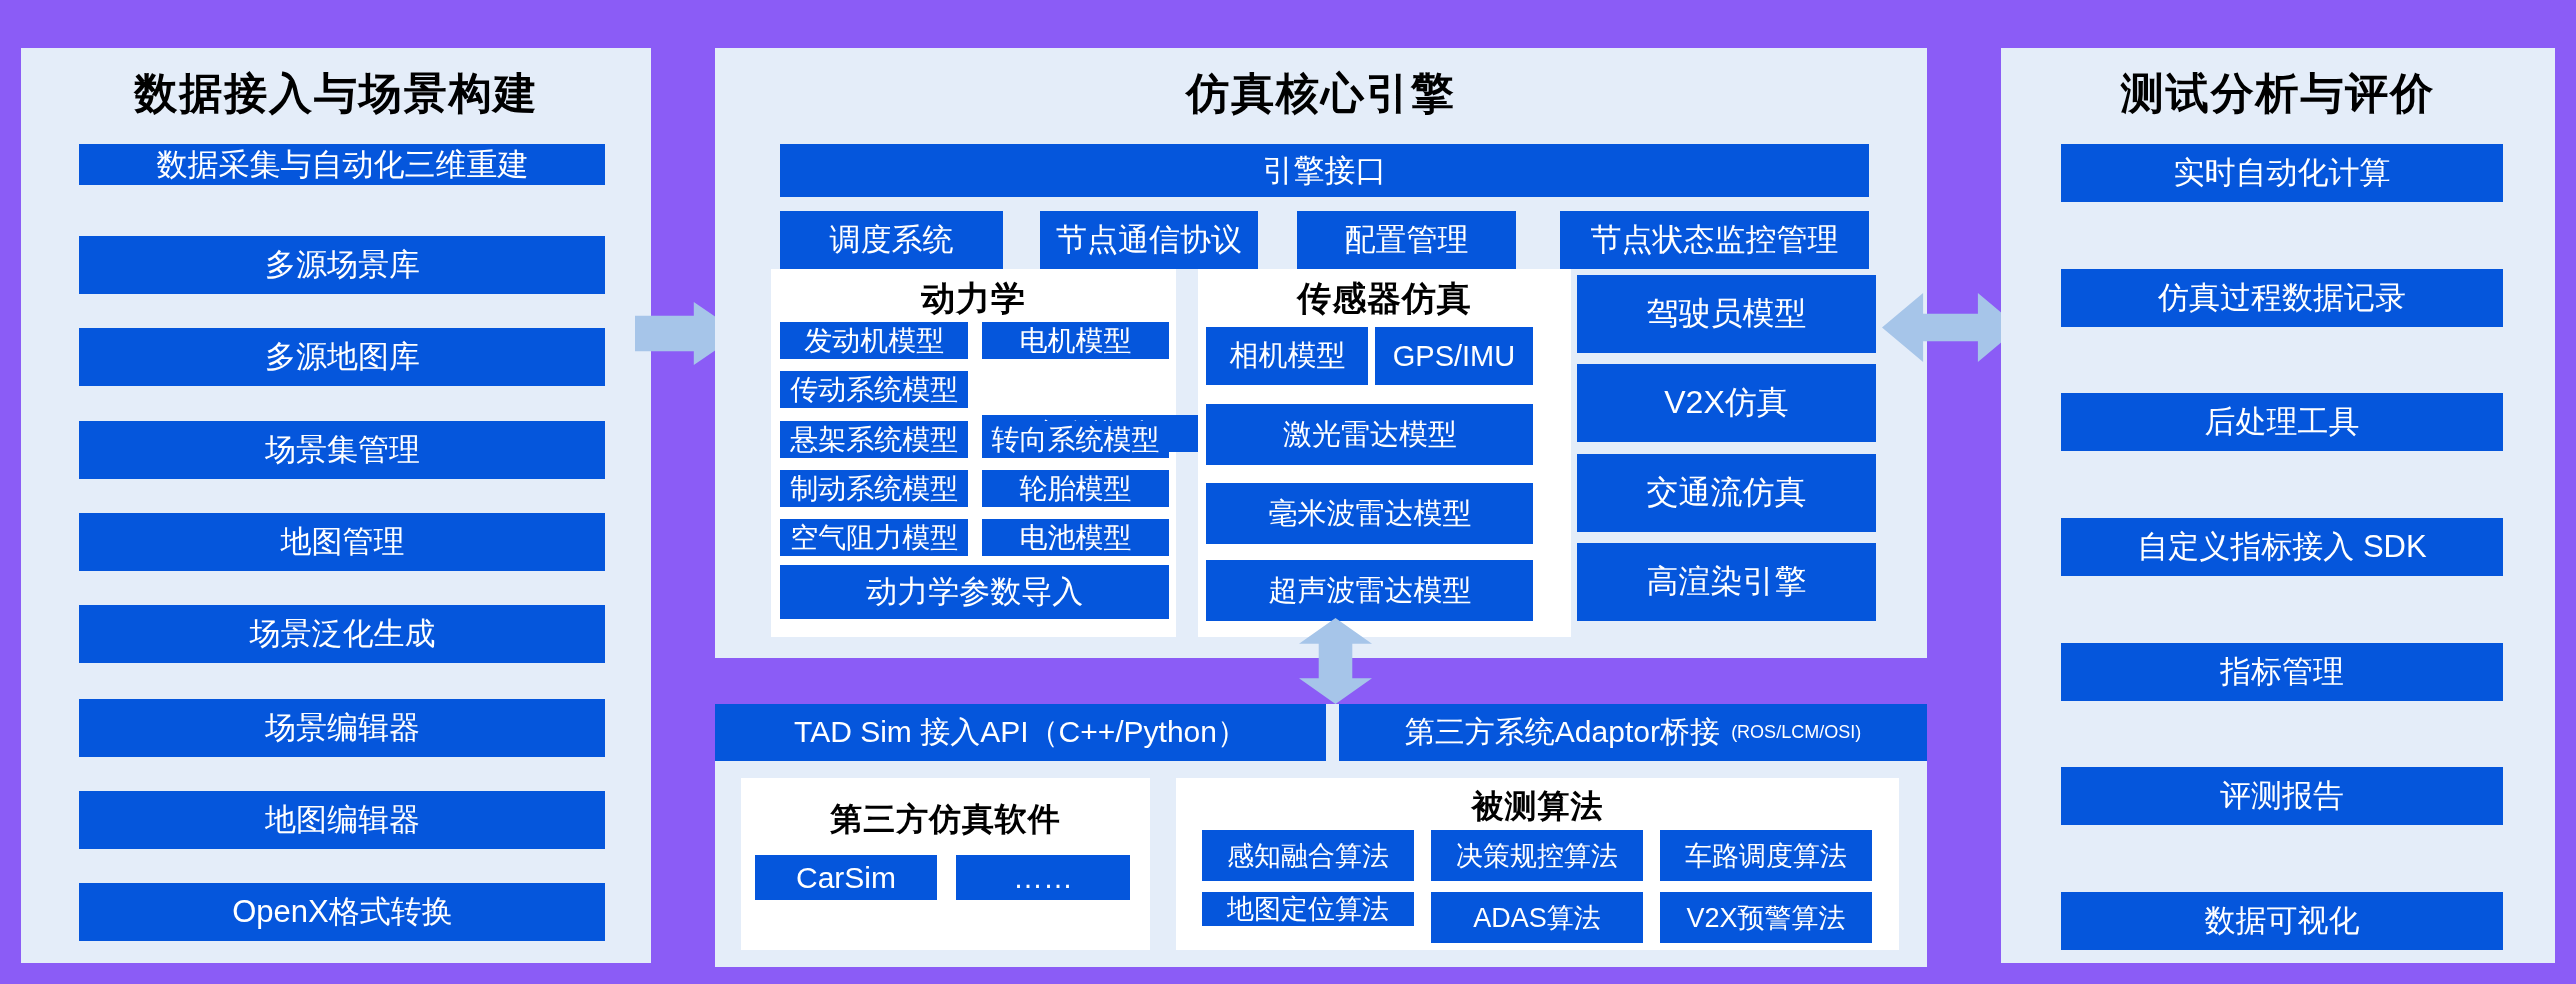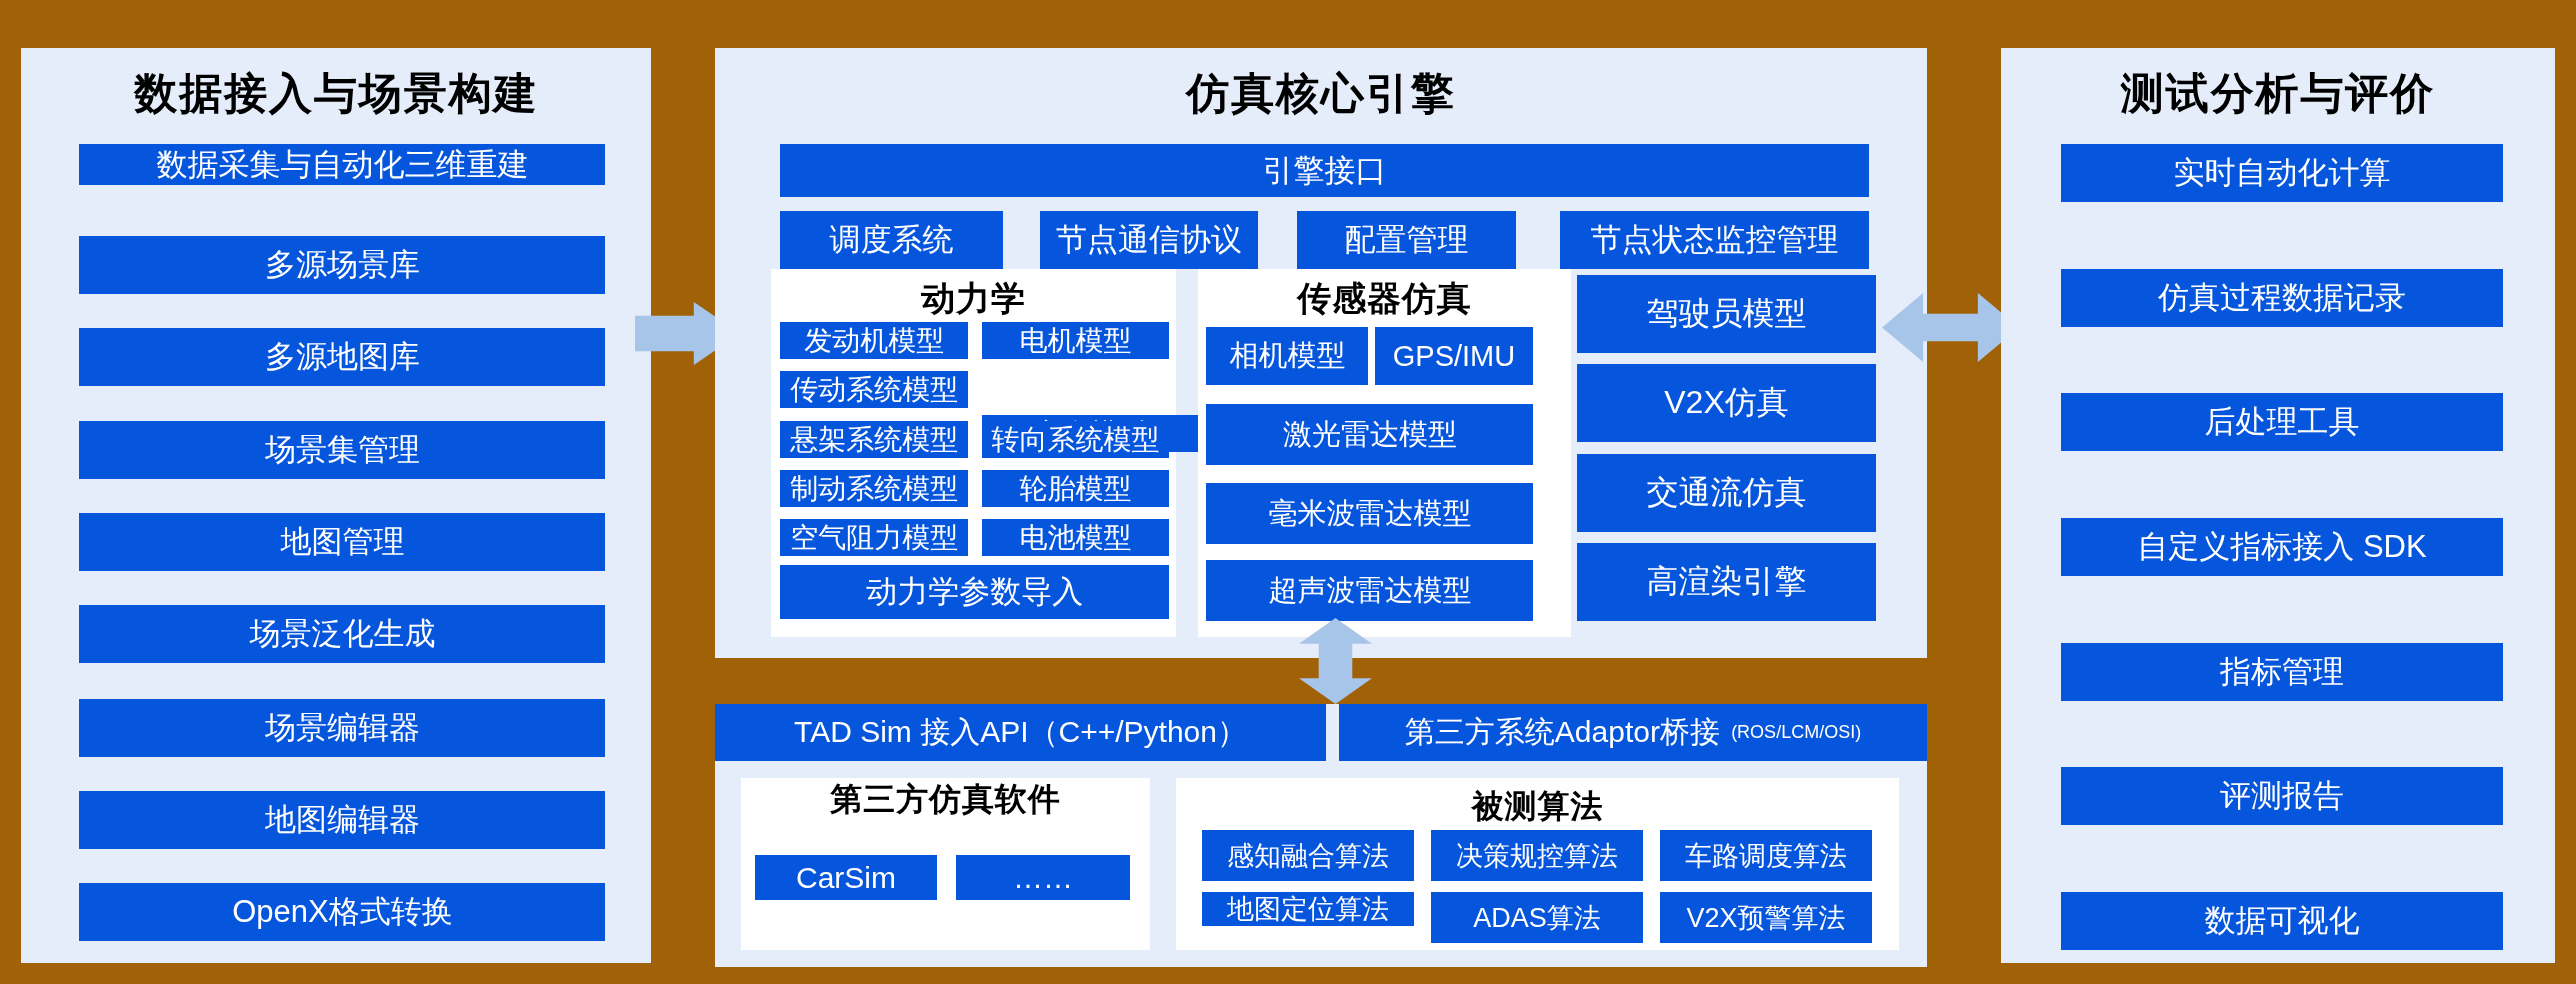--- a/index.html
+++ b/index.html
@@ -5,21 +5,21 @@
   :root{
     --primary-blue:#0556DC;
     --panel-bg:#E4EDF9;
     --arrow-blue:#A6C5E9;
     --box-bg:#FFFFFF;
     --title-text:#000000;
     --bar-text:#FFFFFF;
   }
   html,body{margin:0;padding:0;background:#fff;}
   .stage{
-    position:relative;width:2576px;height:985px;background:#a16207;overflow:hidden;
+    position:relative;width:2576px;height:985px;background:#8b5cf6;overflow:hidden;
     font-family:"Liberation Sans","DejaVu Sans",sans-serif;
   }
   .panel{position:absolute;background:var(--panel-bg);}
   .ptitle{
     position:absolute;left:0;right:0;top:15px;height:60px;line-height:60px;
     text-align:center;font-size:43px;font-weight:700;color:var(--title-text);
     letter-spacing:1.9px;
   }
   .bar{
     position:absolute;background:var(--primary-blue);color:var(--bar-text);
@@ -111,21 +111,21 @@
   <div class="arrow arrow-v-double" style="left:1299px;top:618px;width:73px;height:86px;"></div>
 
   <div class="panel" style="left:715px;top:704px;width:1212px;height:263px;">
     <div class="bar fs32" style="left:0;top:0;width:611px;height:57px;">TAD Sim 接入API（C++/Python）</div>
     <div class="bar" style="left:624px;top:0;width:588px;height:57px;">
       <span class="fs32">第三方系统Adaptor桥接</span>
       <span class="note">(ROS/LCM/OSI)</span>
     </div>
 
     <div class="wbox" style="left:26px;top:74px;width:409px;height:172px;">
-      <div class="stitle" style="top:2px;height:43px;line-height:43px;font-size:32px;font-family:Liberation Mono, monospace;">第三方仿真软件</div>
+      <div class="stitle" style="top:20px;height:43px;line-height:43px;font-size:32px;">第三方仿真软件</div>
       <div class="bar fs32" style="left:14px;top:77px;width:182px;height:45px;">CarSim</div>
       <div class="bar fs32" style="left:215px;top:77px;width:174px;height:45px;">……</div>
     </div>
 
     <div class="wbox" style="left:461px;top:74px;width:723px;height:172px;">
       <div class="stitle" style="top:7.4px;height:43px;line-height:43px;font-size:32px;">被测算法</div>
       <div class="bar fs29" style="left:26px;top:52px;width:212px;height:51px;">感知融合算法</div>
       <div class="bar fs29" style="left:255px;top:52px;width:212px;height:51px;">决策规控算法</div>
       <div class="bar fs29" style="left:484px;top:52px;width:212px;height:51px;">车路调度算法</div>
       <div class="bar fs29" style="left:26px;top:114px;width:212px;height:34px;">地图定位算法</div>

